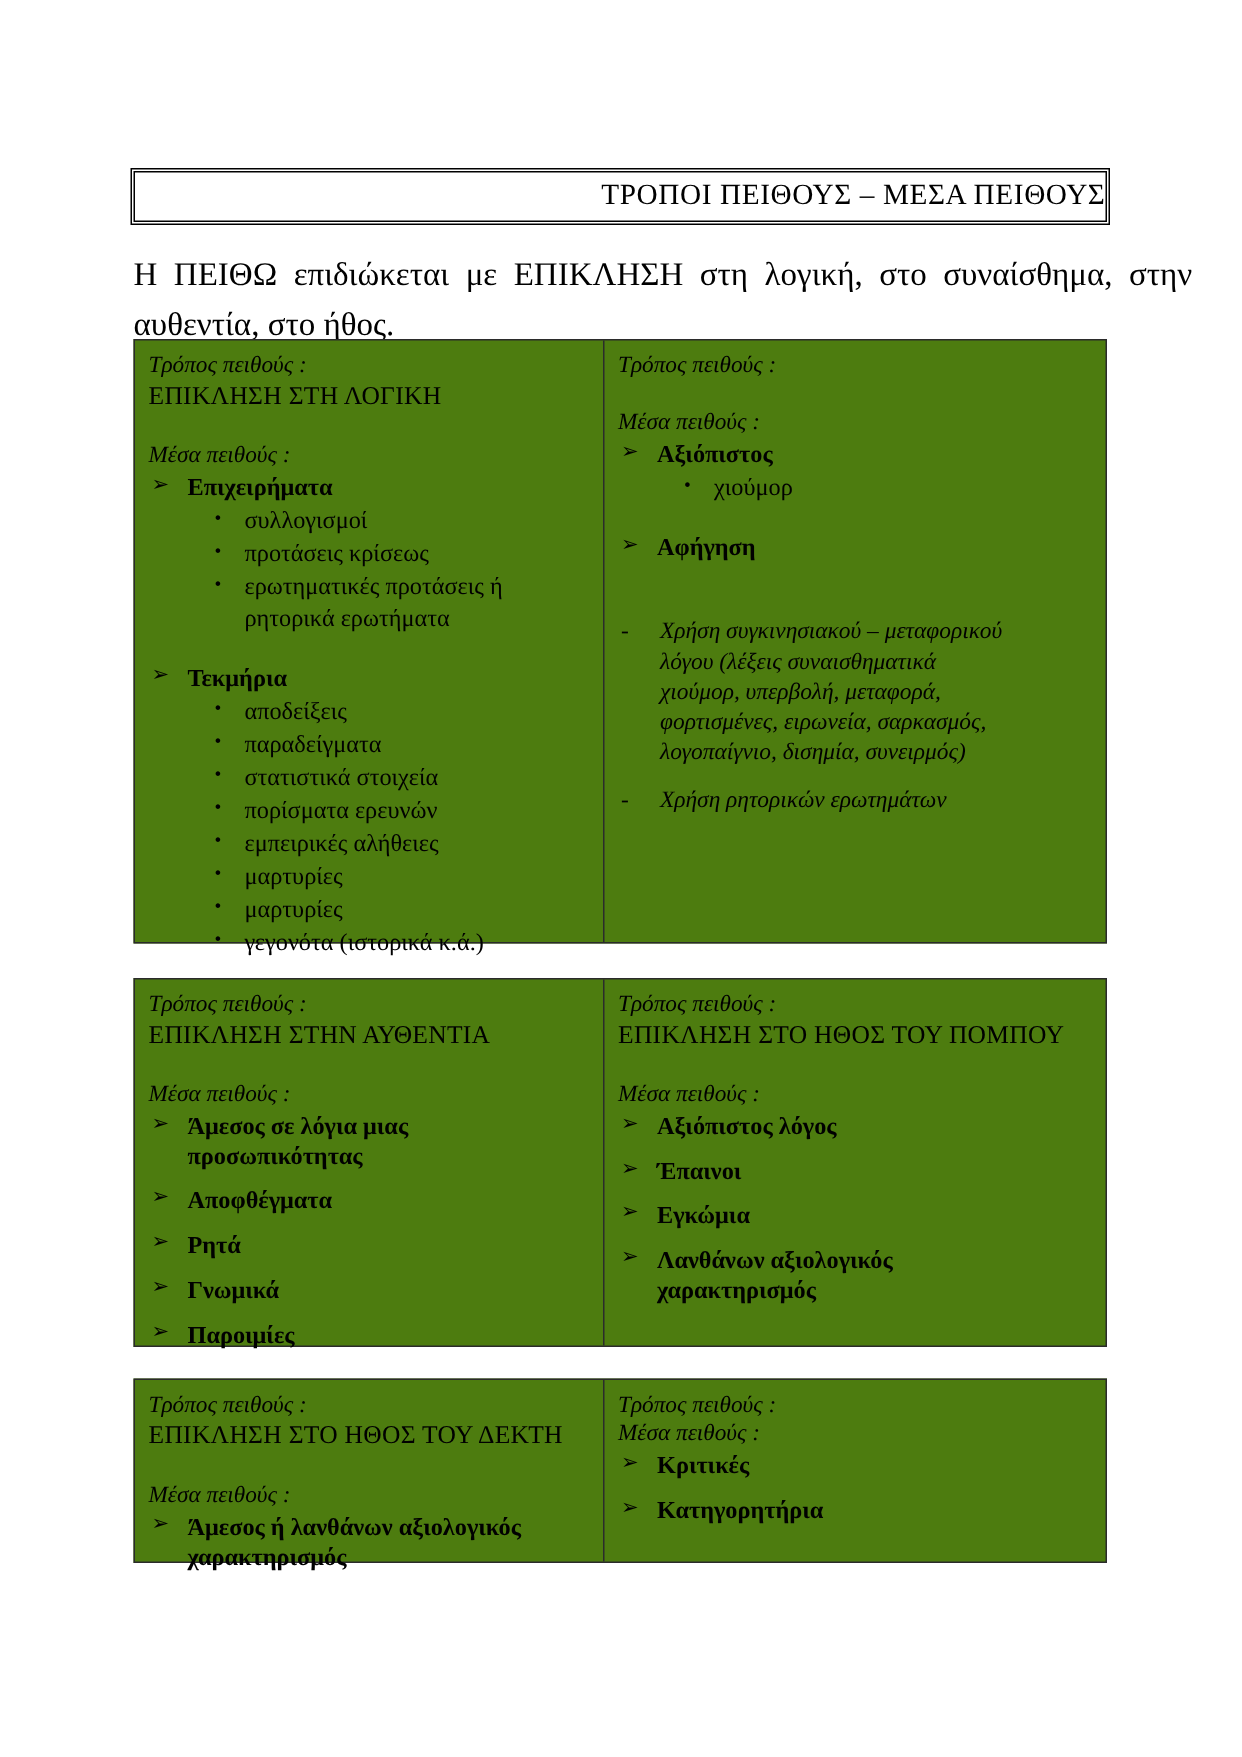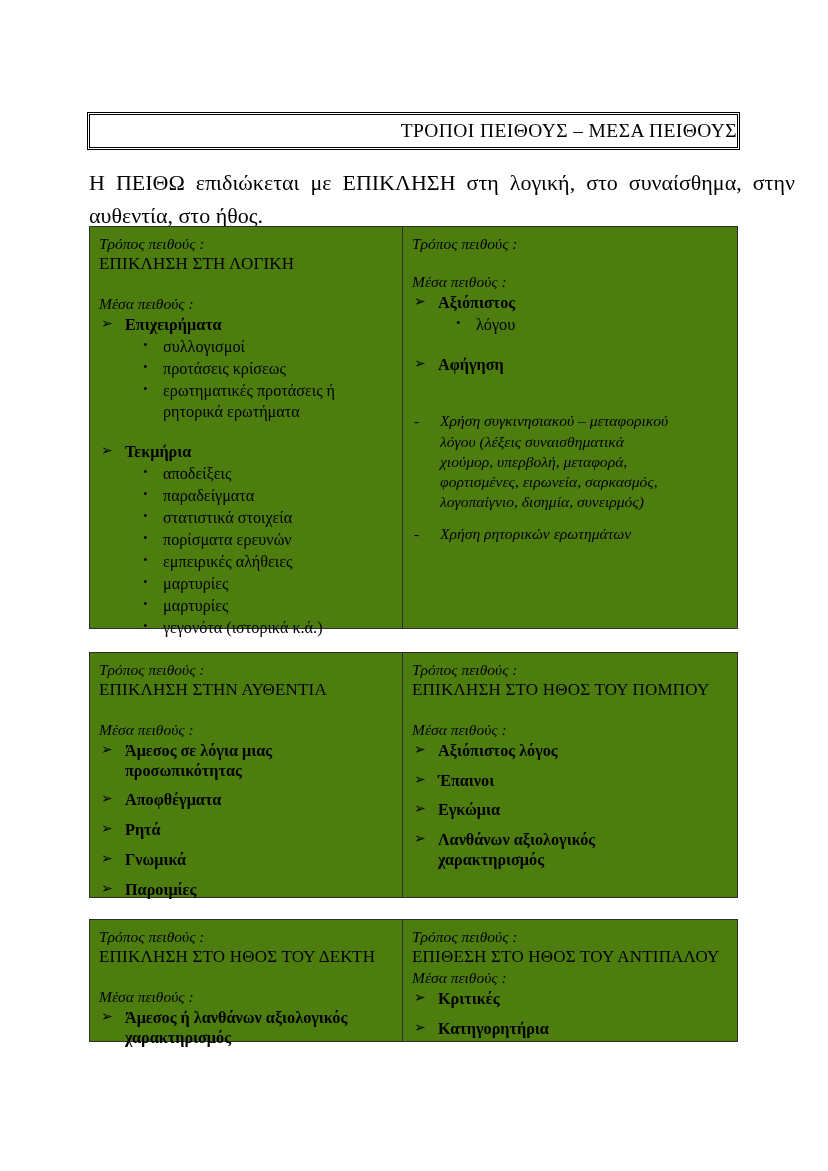--- a/index.html
+++ b/index.html
@@ -260,21 +260,21 @@
       <div class="gap-lg"></div>
       <p class="lbl-italic">Μέσα πειθούς :</p>
 
       <ul class="lvl1">
         <li class="tight">
           <span class="arrow">➢</span>
           <span>Αξιόπιστος</span>
           <ul class="lvl2">
             <li>
               <span class="dot">•</span>
-              <span class="cont">λόγου</span>
+              <span class="cont">χιούμορ</span>
             </li>
           </ul>
         </li>
       </ul>
 
       <div class="blank-sep-sm"></div>
 
       <ul class="lvl1">
         <li>
           <span class="arrow">➢</span>
@@ -374,21 +374,20 @@
         <li>
           <span class="arrow">➢</span>
           <span>Άμεσος ή λανθάνων αξιολογικός</span>
           <span class="cont" style="display:block">χαρακτηρισμός</span>
         </li>
       </ul>
     </div>
 
     <div class="col right">
       <p class="lbl-italic">Τρόπος πειθούς :</p>
-      <p class="heading-caps">ΕΠΙΘΕΣΗ ΣΤΟ ΗΘΟΣ ΤΟΥ ΑΝΤΙΠΑΛΟΥ</p>
       <p class="lbl-italic">Μέσα πειθούς :</p>
 
       <ul class="lvl1">
         <li>
           <span class="arrow">➢</span>
           <span>Κριτικές</span>
         </li>
         <li>
           <span class="arrow">➢</span>
           <span>Κατηγορητήρια</span>

